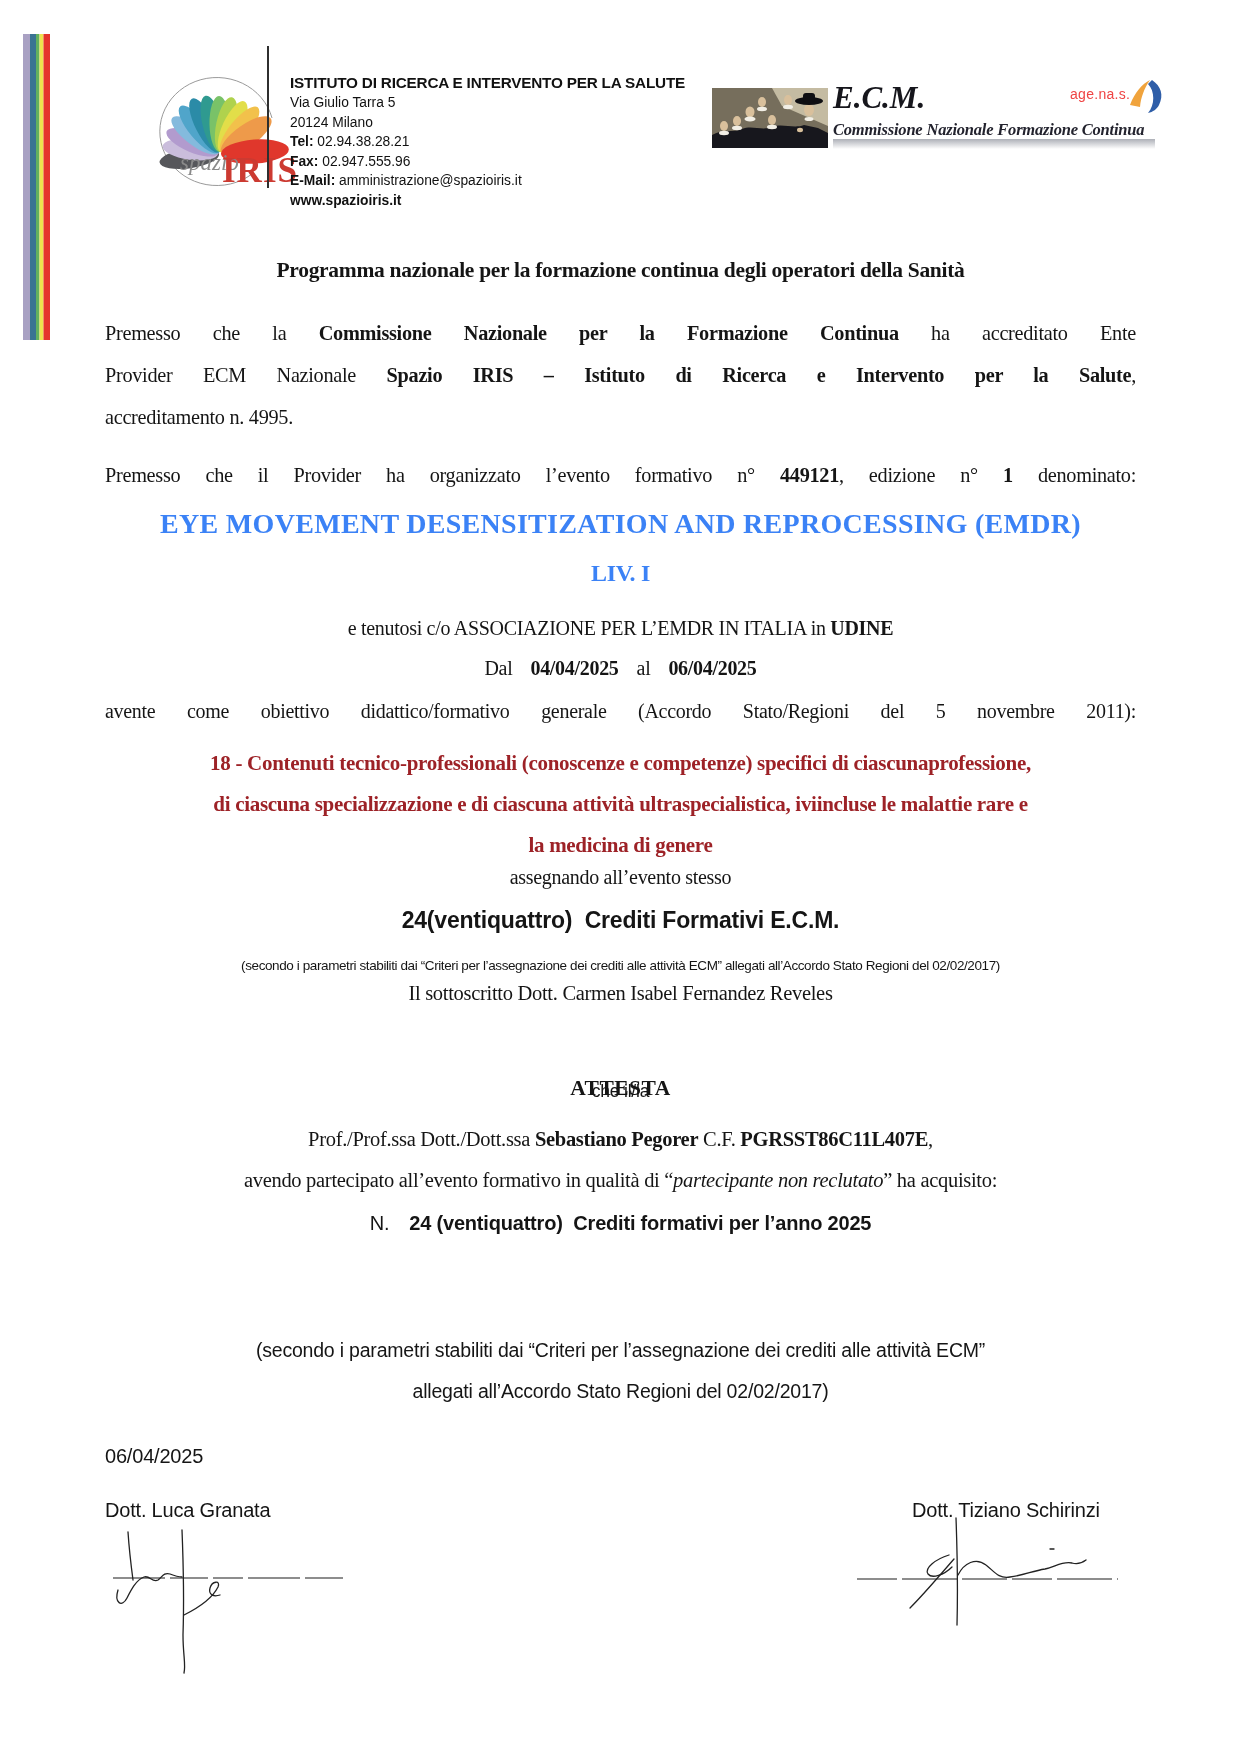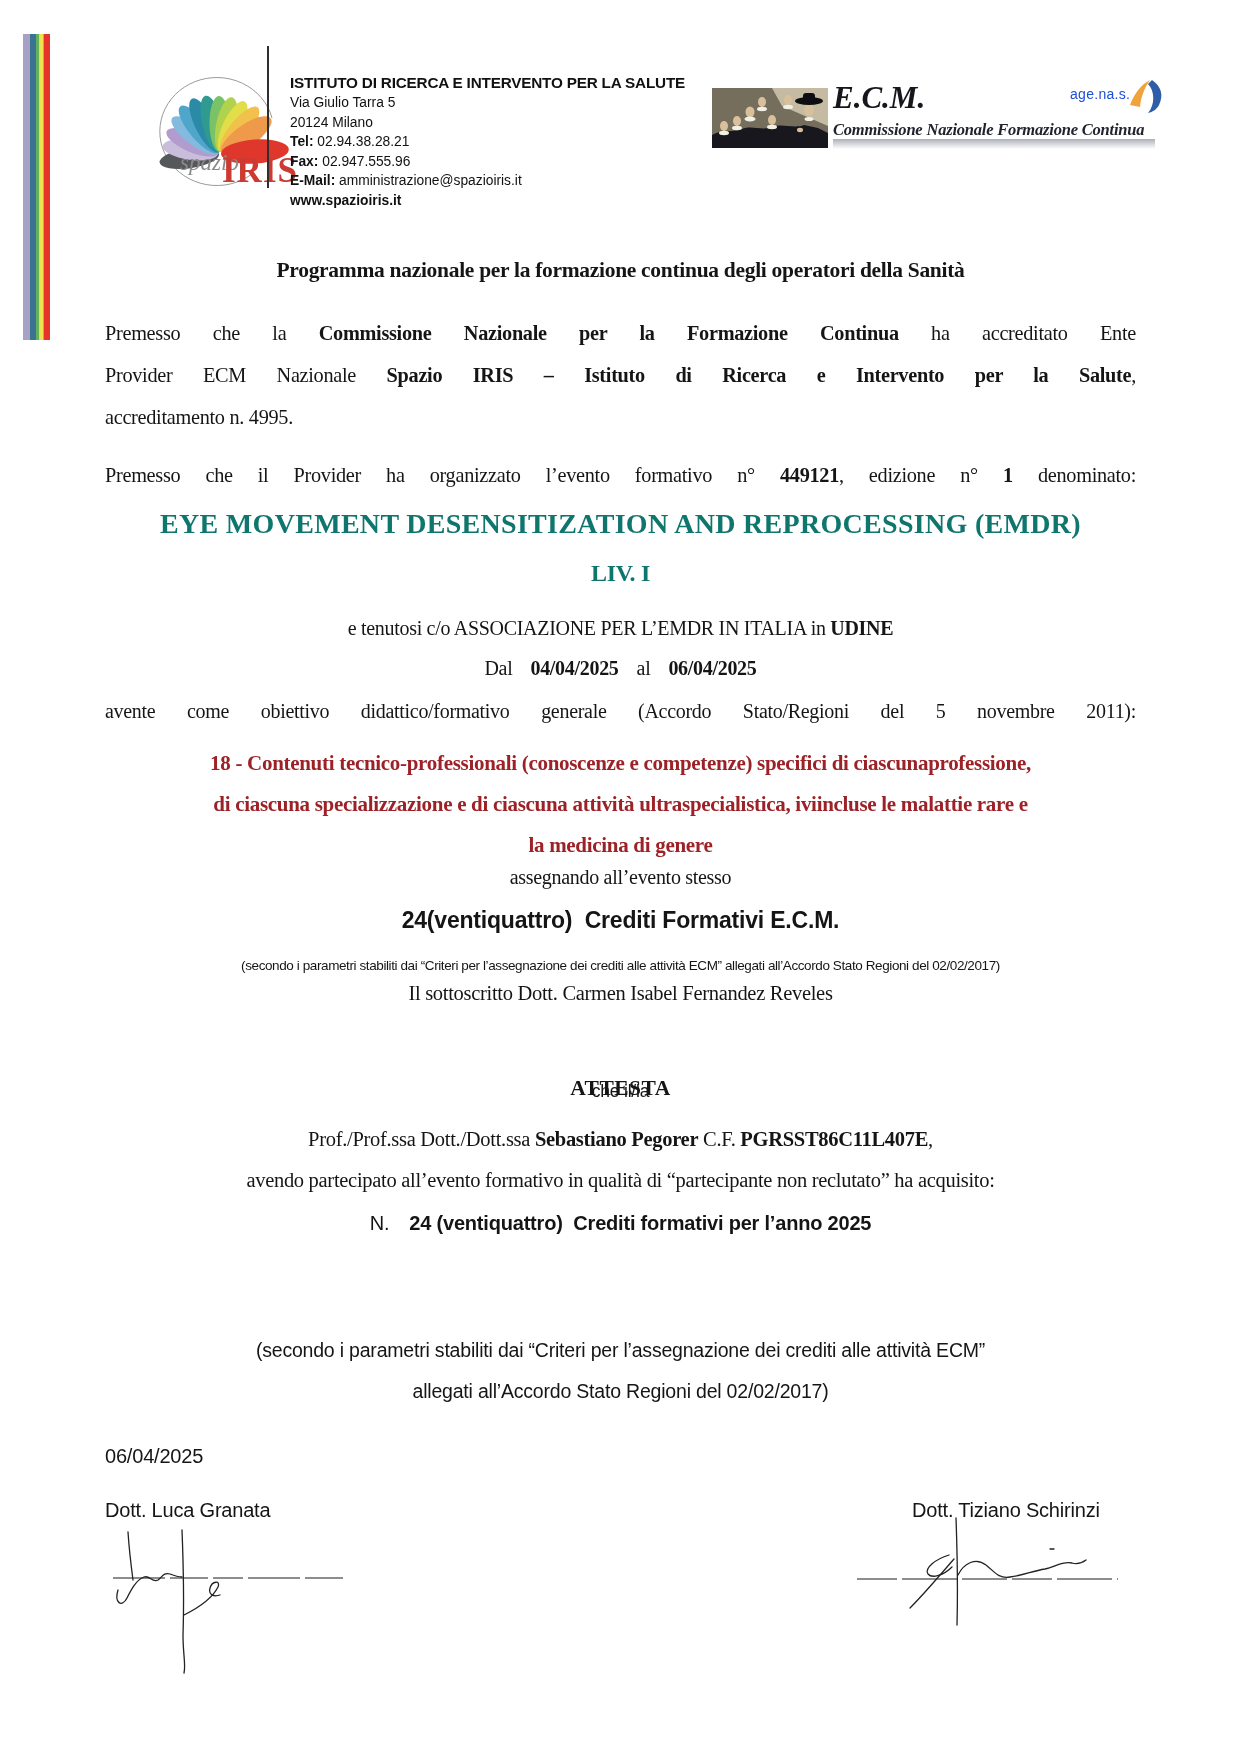--- a/index.html
+++ b/index.html
@@ -5,31 +5,31 @@
   html,body{margin:0;padding:0;background:#e8e8e8;}
   .page{position:relative;width:1241px;height:1755px;background:#ffffff;margin:0 auto;
         font-family:"Liberation Serif",serif;color:#151515;overflow:hidden;}
   .abs{position:absolute;}
   .serif{font-family:"Liberation Serif",serif;letter-spacing:-0.3px;}
   .sans{font-family:"Liberation Sans",sans-serif;letter-spacing:-0.2px;}
   .center{text-align:center;left:55px;width:1131px;}
   .bodyw{left:105px;width:1031px;}
   .jfull{text-align:justify;text-align-last:justify;}
   b{font-weight:bold;}
-  .it{margin-top:18px;}
+  .it{font-style:italic;margin-top:18px;}
 
   
   .divider{left:267px;top:46px;width:2px;height:142px;background:#2f2f2f;}
   .inst{left:290px;top:72px;font-family:"Liberation Sans",sans-serif;font-size:13.8px;line-height:19.6px;color:#111;}
   .inst .name{font-weight:bold;font-size:15.3px;line-height:21px;letter-spacing:-0.2px;}
   .ecm-title{left:833px;top:80px;font-size:31px;font-style:italic;font-weight:bold;color:#16161c;font-family:"Liberation Serif",serif;}
   .ecm-sub{left:833px;top:120px;font-size:16.5px;font-style:italic;font-weight:bold;color:#23232e;font-family:"Liberation Serif",serif;letter-spacing:-0.2px;}
   .ecm-shadow{left:833px;top:139px;width:322px;height:10px;
       background:linear-gradient(to bottom, rgba(92,97,112,0.5), rgba(255,255,255,0));}
-  .agenas-word{left:1070px;top:86px;font-size:14px;color:#1d4ed8;font-family:"Liberation Sans",sans-serif;letter-spacing:0.3px;}
+  .agenas-word{left:1070px;top:86px;font-size:14px;color:#ef4444;font-family:"Liberation Sans",sans-serif;letter-spacing:0.3px;}
 
   
   .t-title   {top:258px;font-size:21.5px;font-weight:bold;}
   .t-p1      {top:312px;font-size:20.3px;line-height:42px;}
   .t-p2      {top:464px;font-size:20.3px;}
   .t-eye     {top:508px;font-size:28px;font-weight:bold;letter-spacing:0.3px;}
   .t-liv     {top:560px;font-size:24px;font-weight:bold;}
   .t-venue   {top:617px;font-size:20px;}
   .t-dates   {top:657px;font-size:20px;}
   .t-avente  {top:700px;font-size:20px;}
@@ -44,21 +44,21 @@
   .t-avendo  {top:1169px;font-size:20.5px;}
   .t-cred2   {top:1212px;font-size:20px;white-space:pre-wrap;}
   .t-prof    {top:1277px;font-size:19.5px;}
   .t-note2a  {top:1339px;font-size:19.5px;}
   .t-note2b  {top:1380px;font-size:19.5px;}
   .t-date    {top:1445px;left:105px;font-size:20px;}
   .t-signL   {top:1499px;left:105px;font-size:20px;}
   .t-signR   {top:1499px;left:912px;font-size:20px;}
 
   .dates-gap{margin-left:18px;}
-  .red-title{color:#0f766e;}
+  .red-title{color:#3b82f6;}
   .red-obj{color:#9d2227;}
   svg{display:block;}
 </style>
 </head>
 <body>
 
 <div class="page">
 
   <svg class="abs" style="left:23px;top:34px;" width="27" height="306" viewBox="0 0 27 306">
     <rect x="0" y="0" width="7" height="306" fill="#a9a1c3"></rect>

